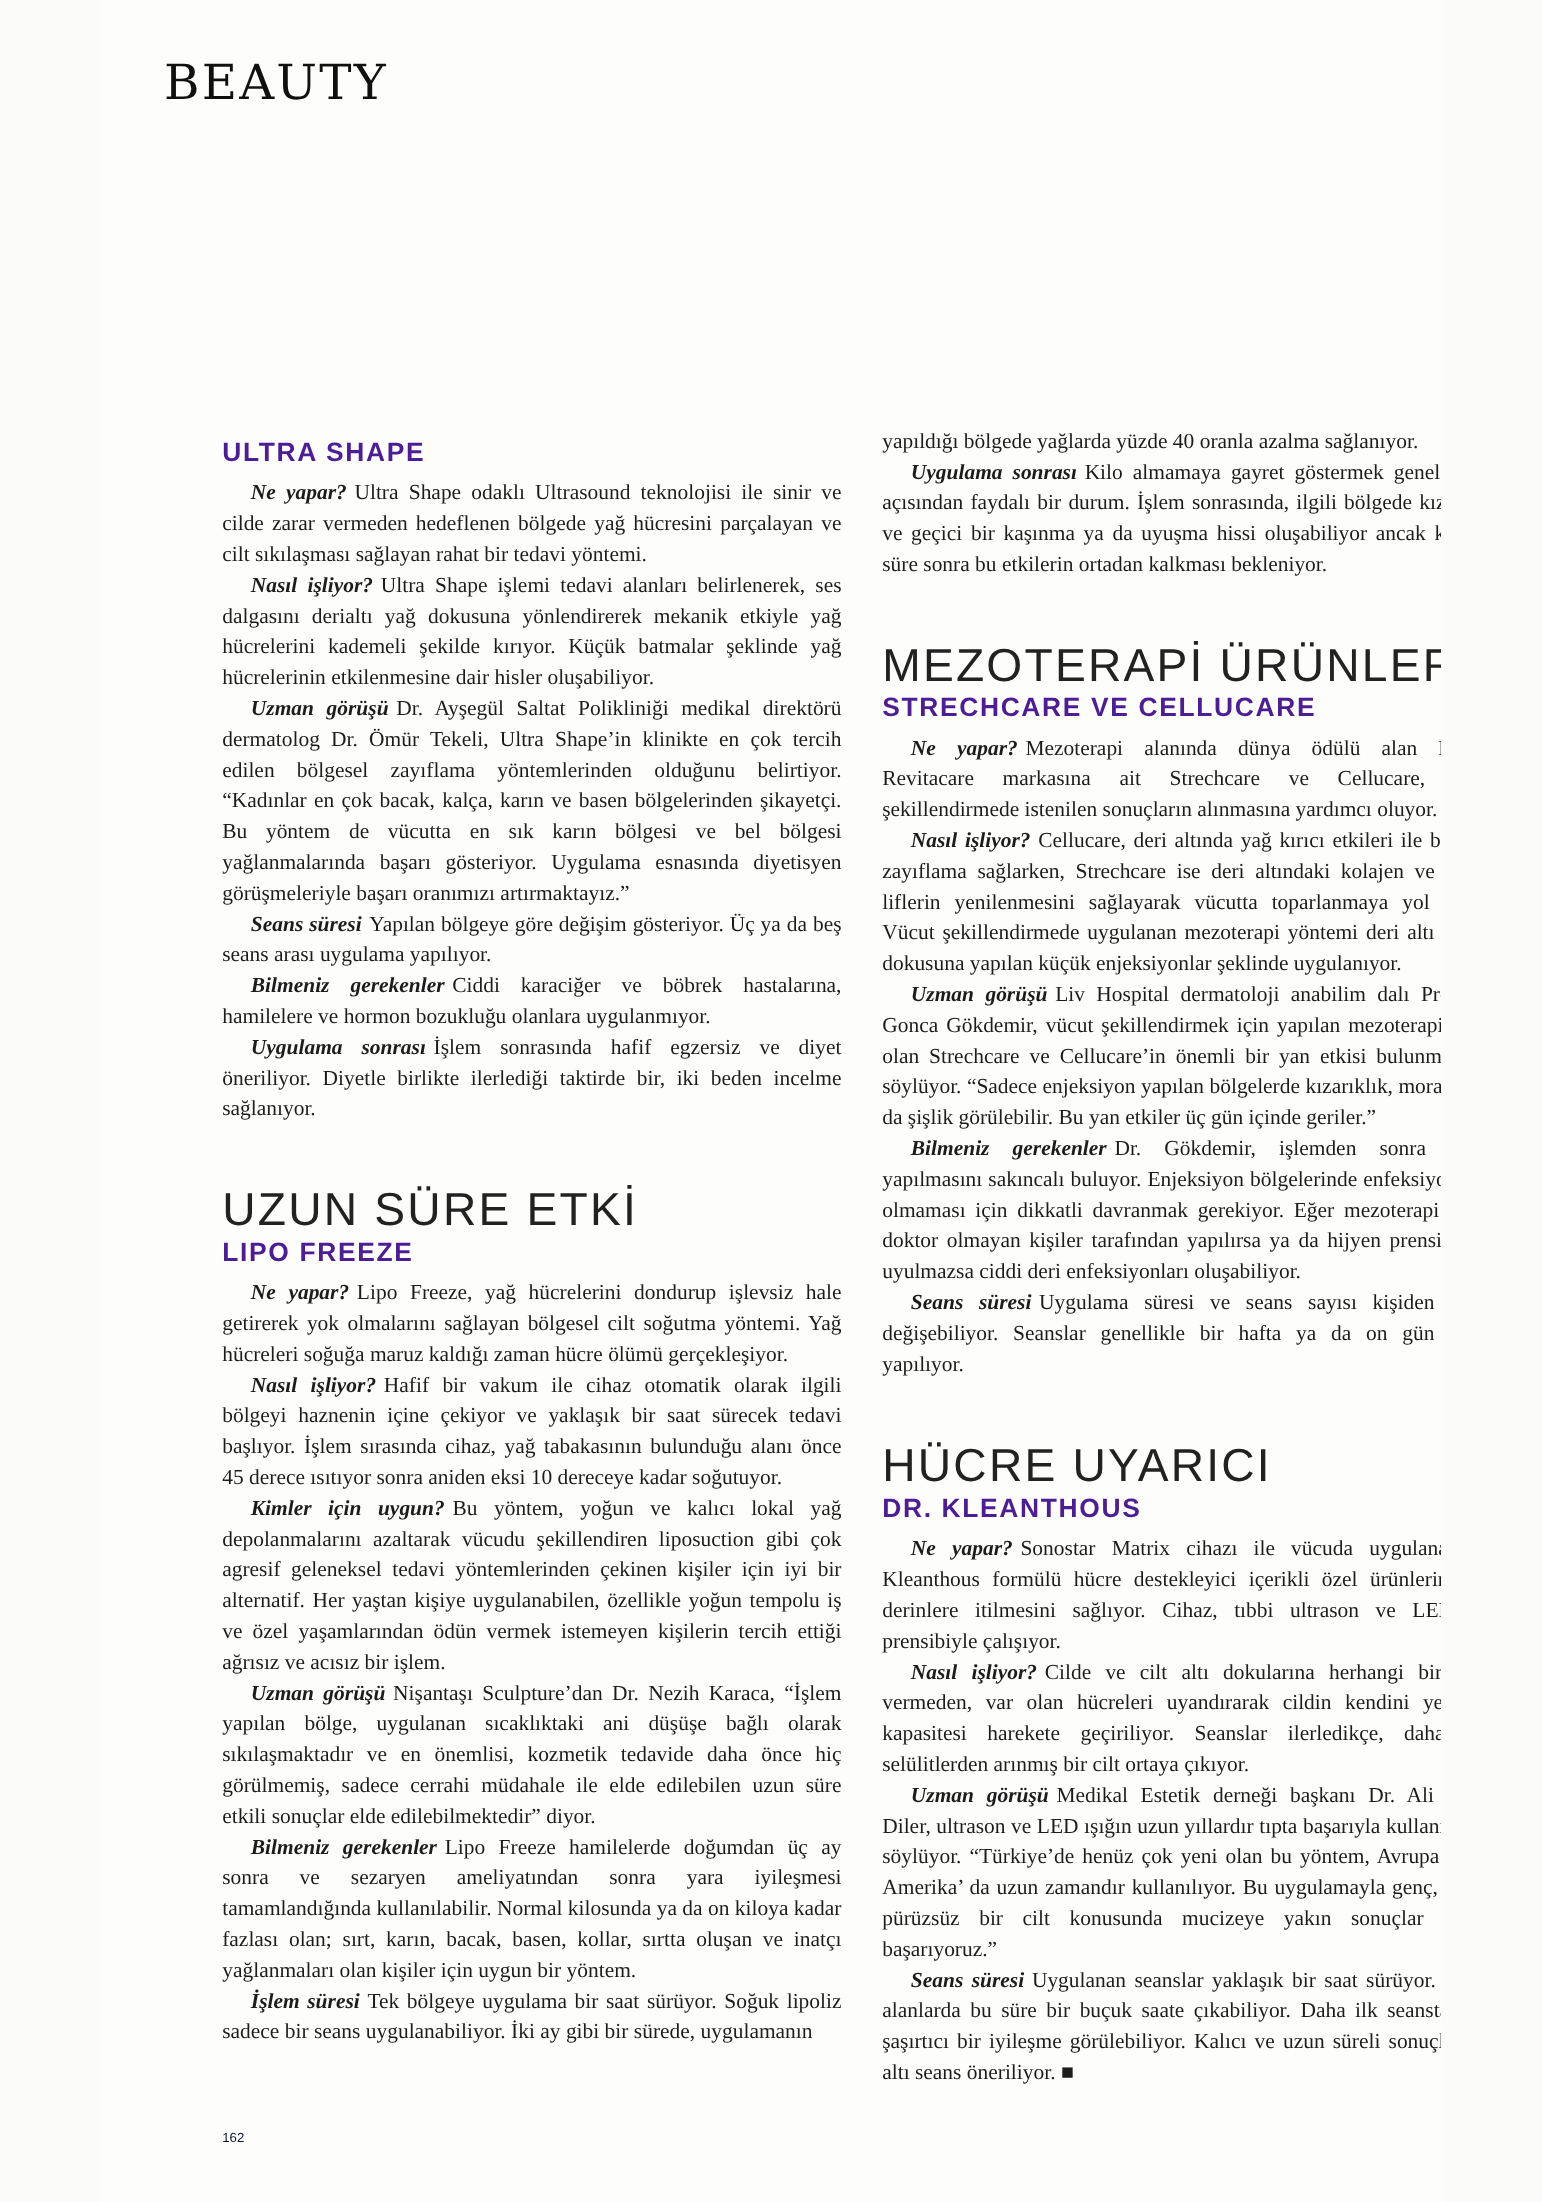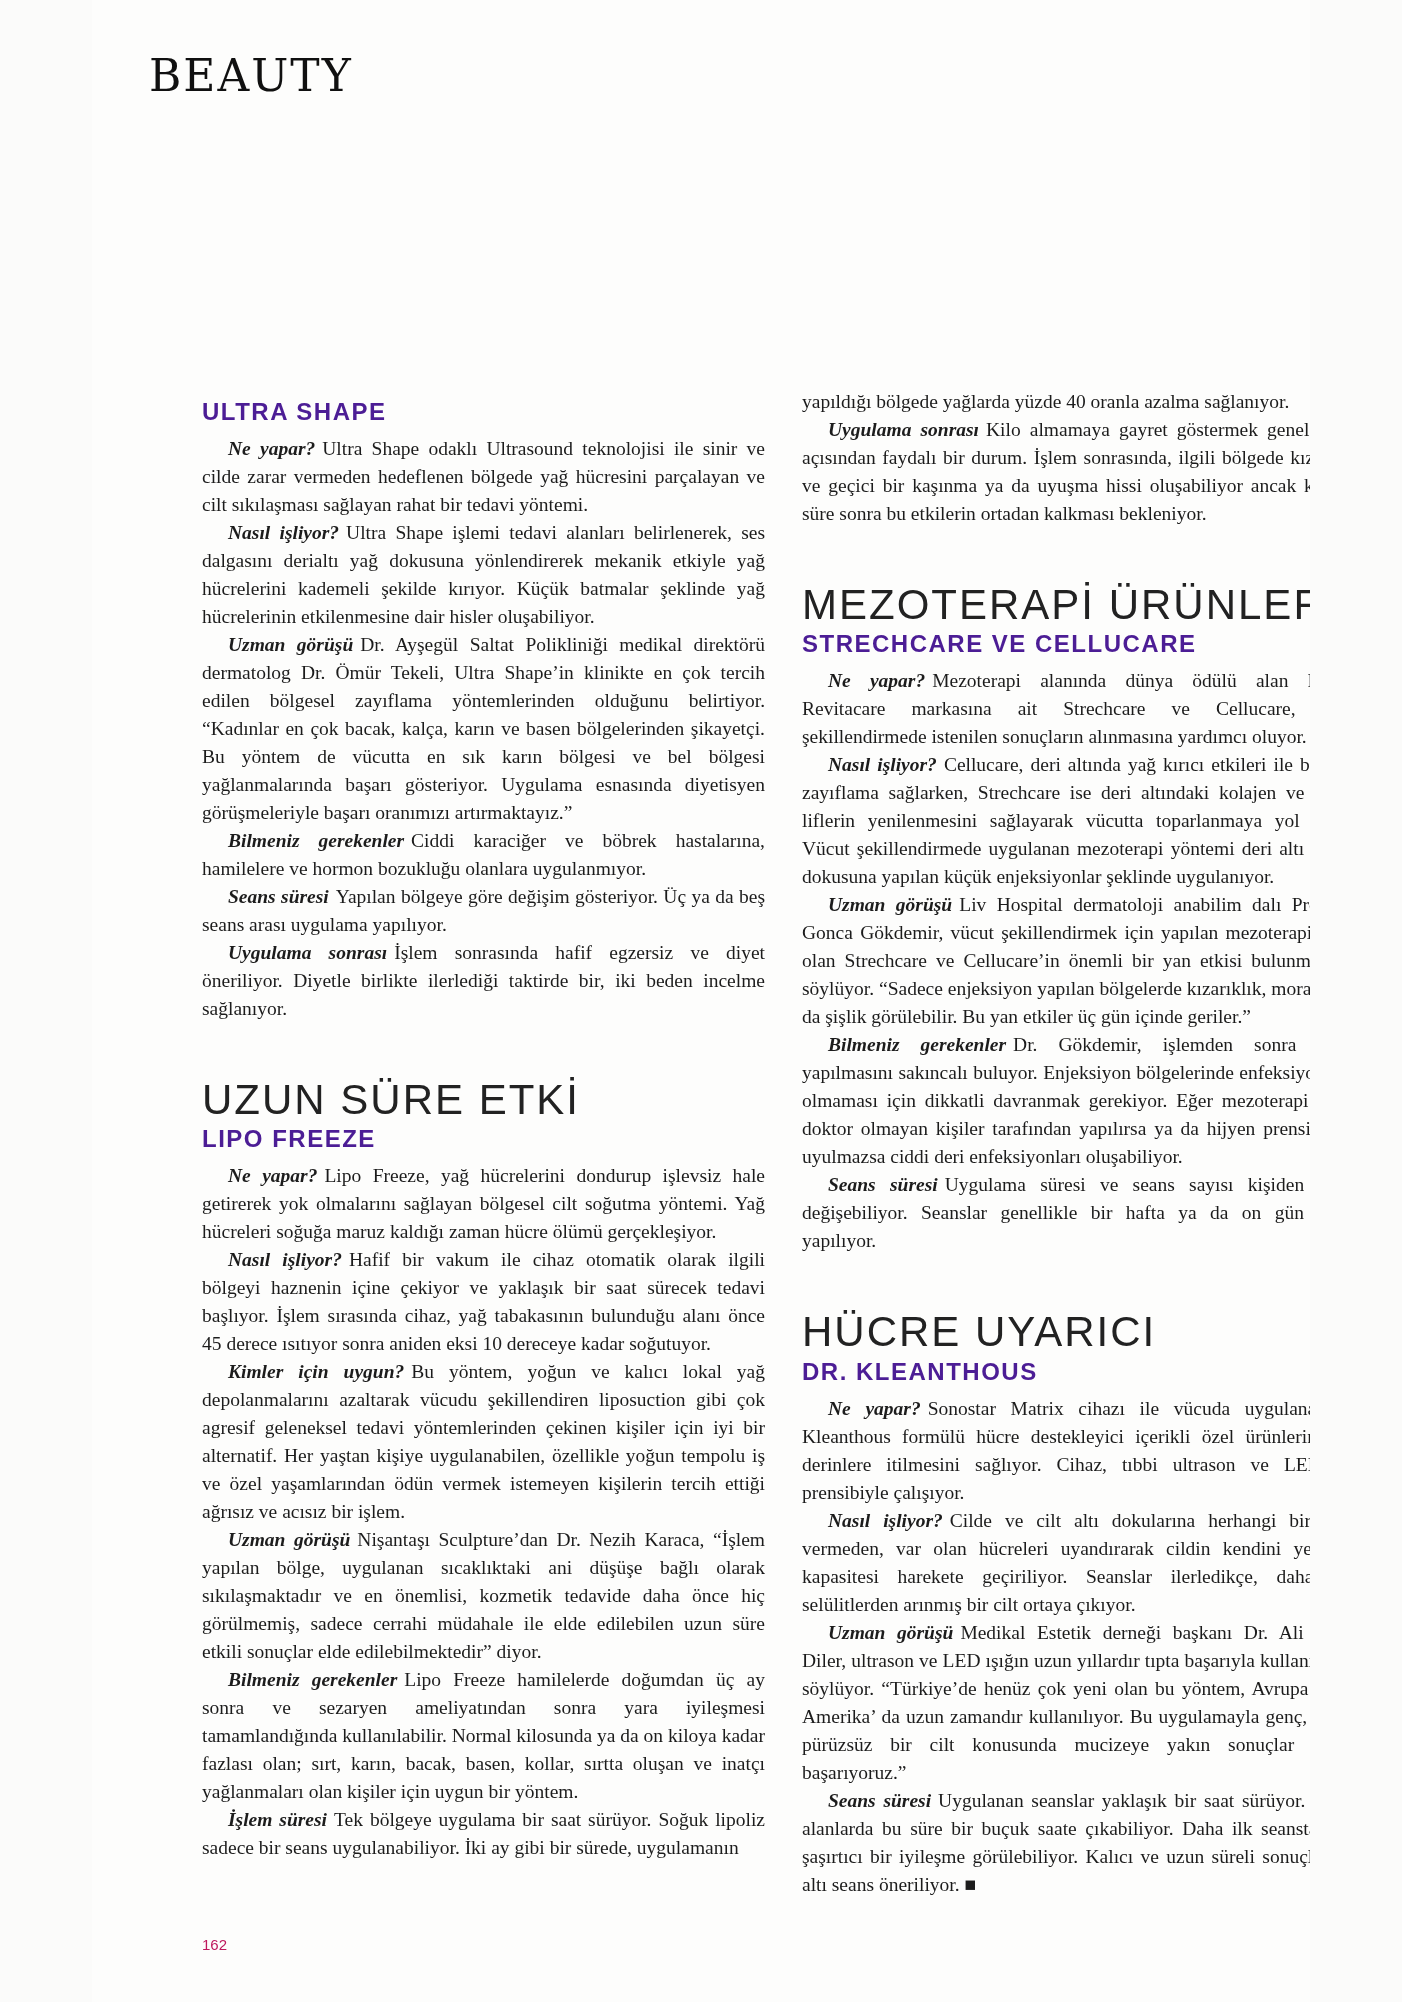--- a/index.html
+++ b/index.html
@@ -59,40 +59,40 @@
   .lead {
     font-weight: bold;
     font-style: italic;
     margin-right: 7px;
   }
   .page-number {
     position: absolute;
     left: 110px;
     top: 1936px;
     font-family: "Liberation Sans", sans-serif;
-    font-size: 15px;
-    color: #be185d;
+    font-size: 12px;
+    color: #0f172a;
   }
 </style>
 </head>
 <body>
 
 <div class="page">
 
   <div class="masthead">BEAUTY</div>
 
   <div class="col col-left">
 
     <section class="section">
       <h3 class="sec-sub">ULTRA SHAPE</h3>
       <p class="para"><span class="lead">Ne yapar?</span><span>Ultra Shape odaklı Ultrasound teknolojisi ile sinir ve cilde zarar vermeden hedeflenen bölgede yağ hücresini parçalayan ve cilt sıkılaşması sağlayan rahat bir tedavi yöntemi.</span></p>
       <p class="para"><span class="lead">Nasıl işliyor?</span><span>Ultra Shape işlemi tedavi alanları belirlenerek, ses dalgasını derialtı yağ dokusuna yönlendirerek mekanik etkiyle yağ hücrelerini kademeli şekilde kırıyor. Küçük batmalar şeklinde yağ hücrelerinin etkilenmesine dair hisler oluşabiliyor.</span></p>
       <p class="para"><span class="lead">Uzman görüşü</span><span>Dr. Ayşegül Saltat Polikliniği medikal direktörü dermatolog Dr. Ömür Tekeli, Ultra Shape’in klinikte en çok tercih edilen bölgesel zayıflama yöntemlerinden olduğunu belirtiyor. “Kadınlar en çok bacak, kalça, karın ve basen bölgelerinden şikayetçi. Bu yöntem de vücutta en sık karın bölgesi ve bel bölgesi yağlanmalarında başarı gösteriyor. Uygulama esnasında diyetisyen görüşmeleriyle başarı oranımızı artırmaktayız.”</span></p>
+      <p class="para"><span class="lead">Seans süresi</span><span>Yapılan bölgeye göre değişim gösteriyor. Üç ya da beş seans arası uygulama yapılıyor.</span></p>
       <p class="para"><span class="lead">Bilmeniz gerekenler</span><span>Ciddi karaciğer ve böbrek hastalarına, hamilelere ve hormon bozukluğu olanlara uygulanmıyor.</span></p>
-      <p class="para"><span class="lead">Seans süresi</span><span>Yapılan bölgeye göre değişim gösteriyor. Üç ya da beş seans arası uygulama yapılıyor.</span></p>
       <p class="para"><span class="lead">Uygulama sonrası</span><span>İşlem sonrasında hafif egzersiz ve diyet öneriliyor. Diyetle birlikte ilerlediği taktirde bir, iki beden incelme sağlanıyor.</span></p>
     </section>
 
     <section class="section">
       <h2 class="sec-title">UZUN SÜRE ETKİ</h2>
       <h3 class="sec-sub">LIPO FREEZE</h3>
       <p class="para"><span class="lead">Ne yapar?</span><span>Lipo Freeze, yağ hücrelerini dondurup işlevsiz hale getirerek yok olmalarını sağlayan bölgesel cilt soğutma yöntemi. Yağ hücreleri soğuğa maruz kaldığı zaman hücre ölümü gerçekleşiyor.</span></p>
       <p class="para"><span class="lead">Nasıl işliyor?</span><span>Hafif bir vakum ile cihaz otomatik olarak ilgili bölgeyi haznenin içine çekiyor ve yaklaşık bir saat sürecek tedavi başlıyor. İşlem sırasında cihaz, yağ tabakasının bulunduğu alanı önce 45 derece ısıtıyor sonra aniden eksi 10 dereceye kadar soğutuyor.</span></p>
       <p class="para"><span class="lead">Kimler için uygun?</span><span>Bu yöntem, yoğun ve kalıcı lokal yağ depolanmalarını azaltarak vücudu şekillendiren liposuction gibi çok agresif geleneksel tedavi yöntemlerinden çekinen kişiler için iyi bir alternatif. Her yaştan kişiye uygulanabilen, özellikle yoğun tempolu iş ve özel yaşamlarından ödün vermek istemeyen kişilerin tercih ettiği ağrısız ve acısız bir işlem.</span></p>
       <p class="para"><span class="lead">Uzman görüşü</span><span>Nişantaşı Sculpture’dan Dr. Nezih Karaca, “İşlem yapılan bölge, uygulanan sıcaklıktaki ani düşüşe bağlı olarak sıkılaşmaktadır ve en önemlisi, kozmetik tedavide daha önce hiç görülmemiş, sadece cerrahi müdahale ile elde edilebilen uzun süre etkili sonuçlar elde edilebilmektedir” diyor.</span></p>

